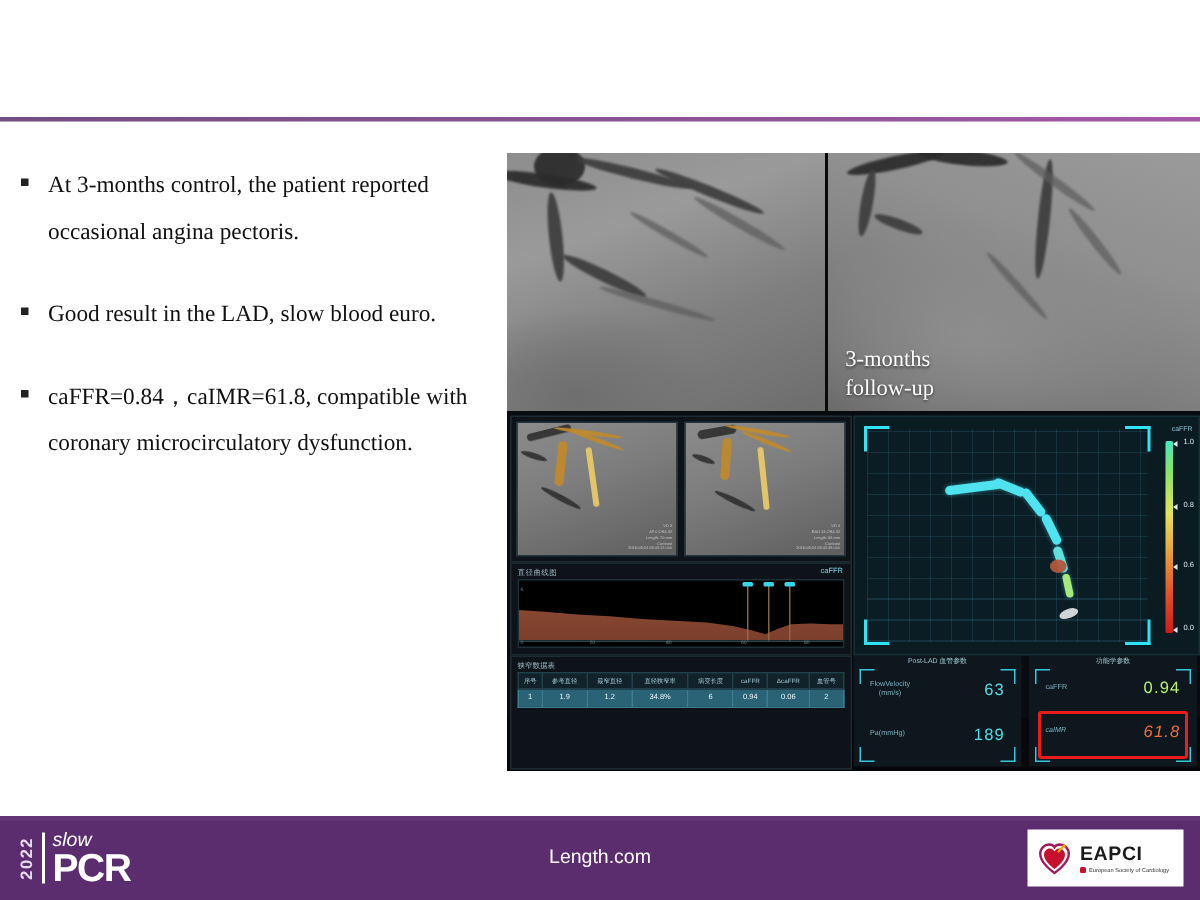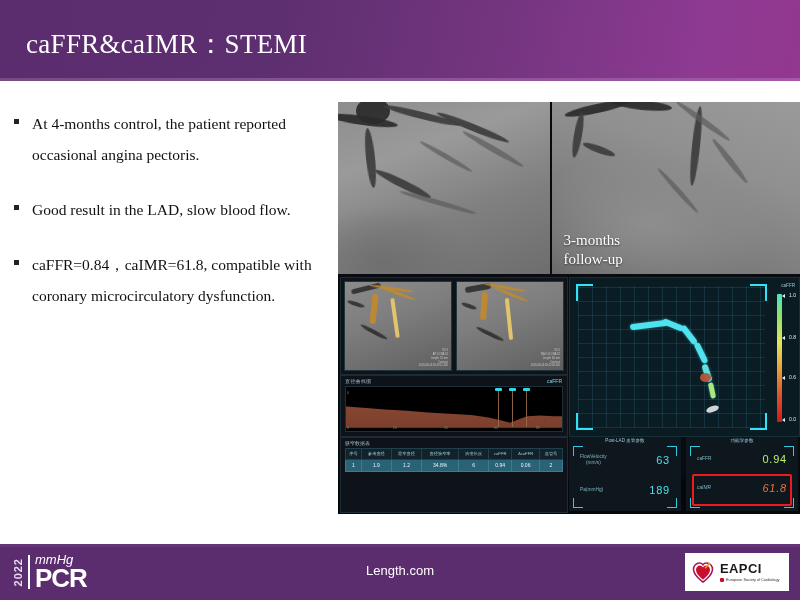--- a/index.html
+++ b/index.html
@@ -191,33 +191,30 @@
   .eapci-txt{display:flex;flex-direction:column;}
   .eapci-name{color:#1a1a1a;font-size:13px;font-weight:bold;font-family:"Liberation Sans",sans-serif;line-height:1;letter-spacing:.4px;}
   .eapci-sub{color:#333;font-size:3.8px;font-family:"Liberation Sans",sans-serif;margin-top:2.5px;display:flex;align-items:center;}
   .eapci-dot{width:4px;height:4px;background:#c8102e;border-radius:1px;margin-right:2px;display:inline-block;}
 </style>
 </head>
 <body>
 
 <div class="slide">
 
-  <div class="header">
-    <div class="title">caFFR&amp;caIMR：STEMI</div>
-  </div>
   <div class="header-underline"></div>
 
   <div class="bullets">
     <div class="bullet">
       <span class="sq"></span>
-      <span class="txt">At 4-months control, the patient reported occasional angina pectoris.</span>
+      <span class="txt">At 3-months control, the patient reported occasional angina pectoris.</span>
     </div>
     <div class="bullet">
       <span class="sq"></span>
-      <span class="txt">Good result in the LAD, slow blood flow.</span>
+      <span class="txt">Good result in the LAD, slow blood euro.</span>
     </div>
     <div class="bullet">
       <span class="sq"></span>
       <span class="txt">caFFR=0.84，caIMR=61.8, compatible with coronary microcirculatory dysfunction.</span>
     </div>
   </div>
 
   <div class="media">
 
     <div class="angio-row">
@@ -410,21 +407,21 @@
     </div>
   </div>
 
   <div class="footer">
     <div class="footer-strip"></div>
 
     <div class="logo">
       <div class="logo-year">2022</div>
       <div class="logo-bar"></div>
       <div class="logo-txt">
-        <span class="logo-euro">mmHg</span>
+        <span class="logo-euro">slow</span>
         <span class="logo-pcr">PCR</span>
       </div>
     </div>
 
     <div class="footer-center">Length.com</div>
 
     <div class="eapci">
       <div class="eapci-heart">
         <svg viewBox="0 0 24 22" width="24" height="22" aria-hidden="true">
           <path d="M12 21C12 21 2.5 14.6 2.5 8.3 2.5 4.6 5.3 2 8.4 2c2 0 3.1 1 3.6 1.8C12.5 3 13.6 2 15.6 2 18.7 2 21.5 4.6 21.5 8.3 21.5 14.6 12 21 12 21z" fill="none" stroke="#a3195b" stroke-width="1.6"></path>

